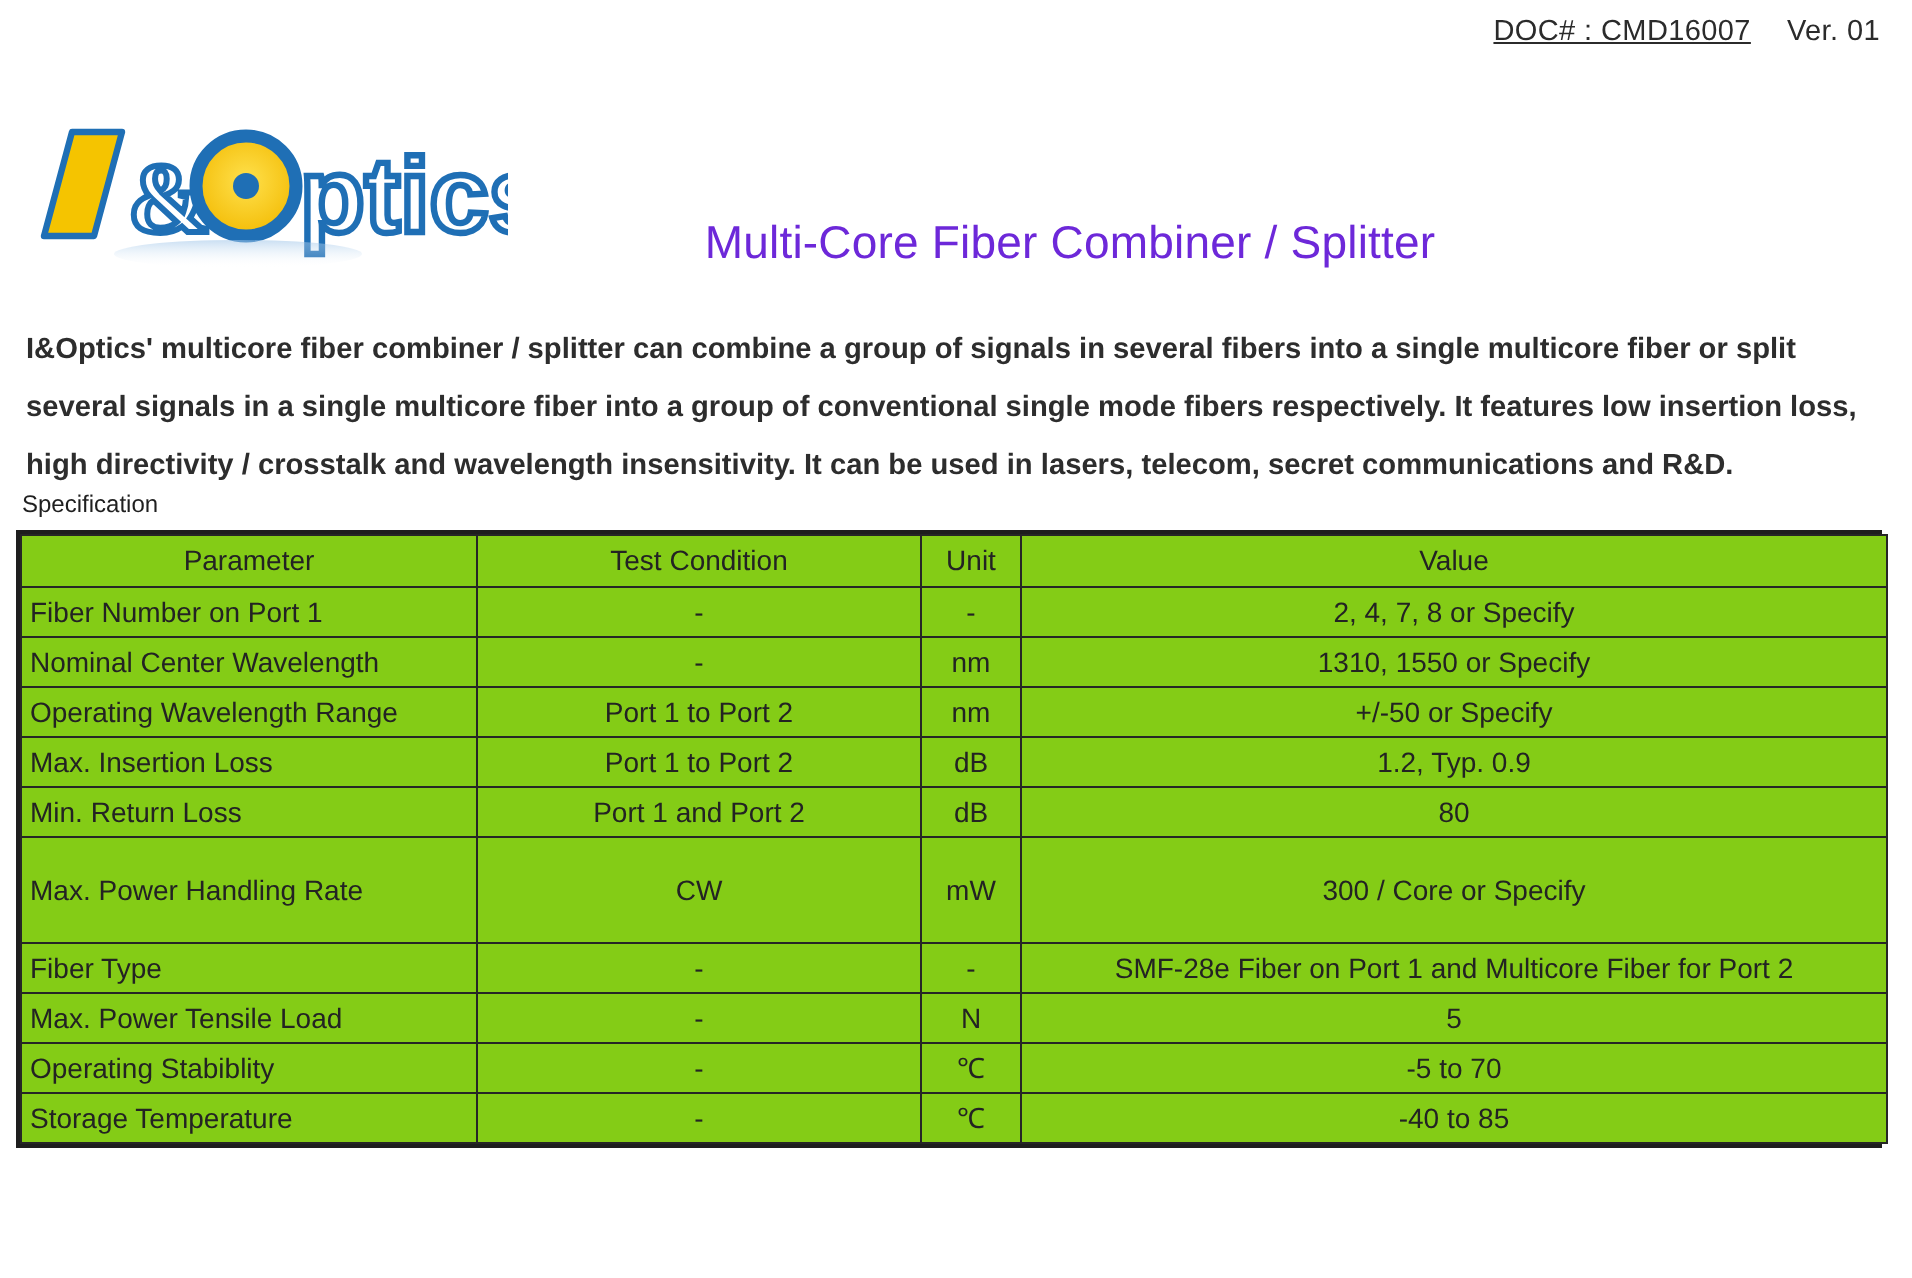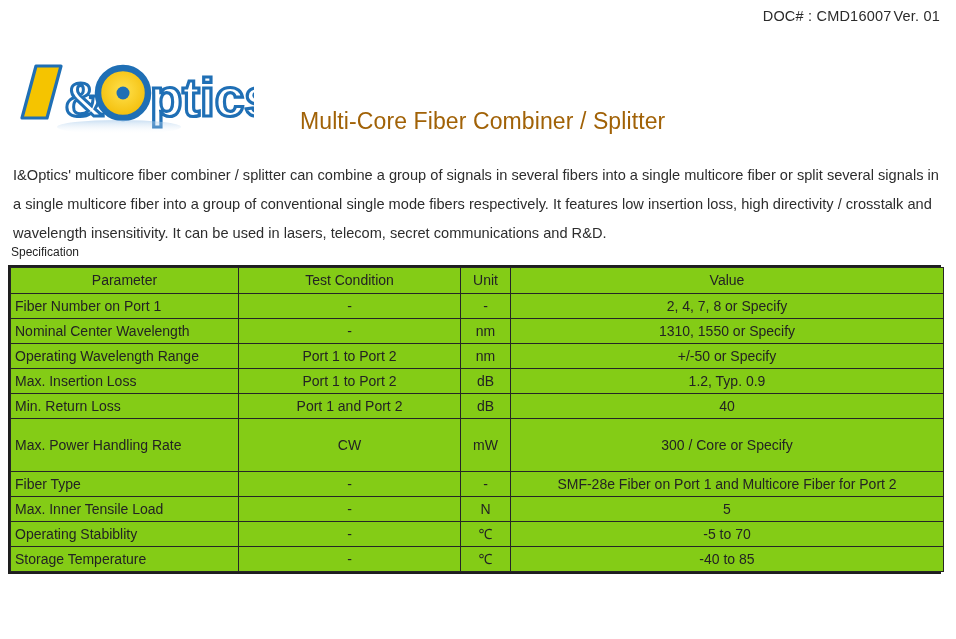--- a/index.html
+++ b/index.html
@@ -19,53 +19,55 @@
   
   .doc-header {
     position: absolute;
     top: 8px;
     right: 16px;
     font-size: 14.5px;
     color: #2b2b2b;
     letter-spacing: 0.2px;
     white-space: nowrap;
   }
-  .doc-header .doc-id { margin-right: 2px; }
+  .doc-header .doc-id { margin-right: 18px; text-decoration: underline; }
 
   
   .logo-wrap {
     position: absolute;
     left: 14px;
     top: 58px;
     width: 240px;
     height: 76px;
   }
   .logo-svg { display: block; }
 
   
   .product-title {
     position: absolute;
     left: 300px;
     top: 108px;
     width: 470px;
+    text-align: center;
     font-size: 23px;
-    color: #a16207;
+    color: #6d28d9;
     letter-spacing: 0.1px;
   }
 
   
   .description {
     position: absolute;
     left: 13px;
     top: 161px;
     width: 930px;
     font-size: 14.6px;
     line-height: 29px;
     color: #2d2d2d;
     text-align: left;
+    font-weight: bold;
   }
 
   
   .spec-label {
     position: absolute;
     left: 11px;
     top: 245px;
     font-size: 12px;
     color: #1f1f1f;
   }
@@ -196,36 +198,36 @@
         <tr>
           <td class="param">Max. Insertion Loss</td>
           <td class="cond">Port 1 to Port 2</td>
           <td class="unit">dB</td>
           <td class="value">1.2, Typ. 0.9</td>
         </tr>
         <tr>
           <td class="param">Min. Return Loss</td>
           <td class="cond">Port 1 and Port 2</td>
           <td class="unit">dB</td>
-          <td class="value">40</td>
+          <td class="value">80</td>
         </tr>
         <tr class="tall">
           <td class="param">Max. Power Handling Rate</td>
           <td class="cond">CW</td>
           <td class="unit">mW</td>
           <td class="value">300 / Core or Specify</td>
         </tr>
         <tr>
           <td class="param">Fiber Type</td>
           <td class="cond">-</td>
           <td class="unit">-</td>
           <td class="value">SMF-28e Fiber on Port 1 and Multicore Fiber for Port 2</td>
         </tr>
         <tr>
-          <td class="param">Max. Inner Tensile Load</td>
+          <td class="param">Max. Power Tensile Load</td>
           <td class="cond">-</td>
           <td class="unit">N</td>
           <td class="value">5</td>
         </tr>
         <tr>
           <td class="param">Operating Stabiblity</td>
           <td class="cond">-</td>
           <td class="unit">℃</td>
           <td class="value">-5 to 70</td>
         </tr>

